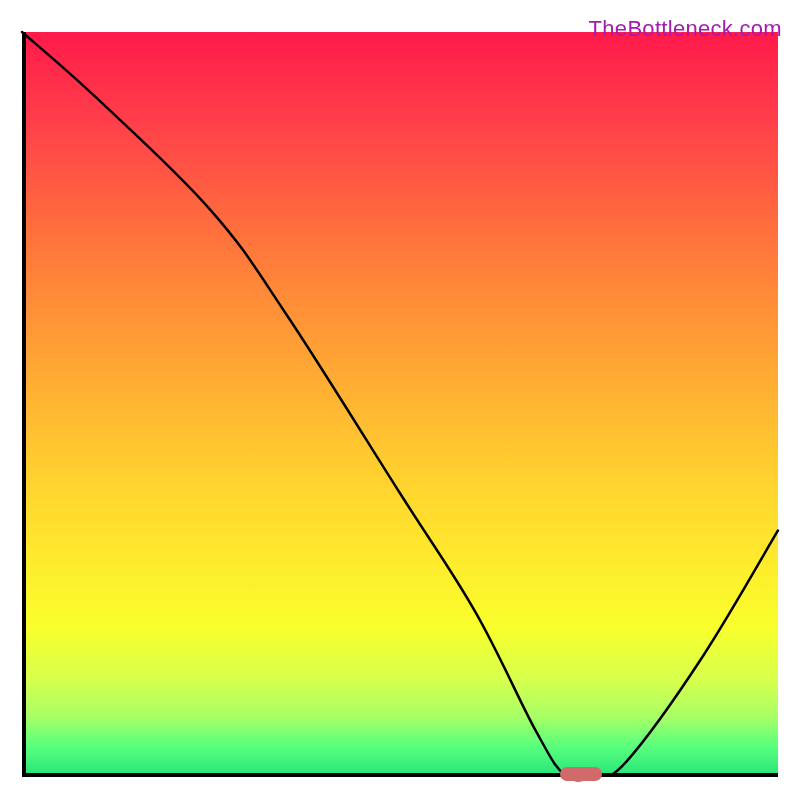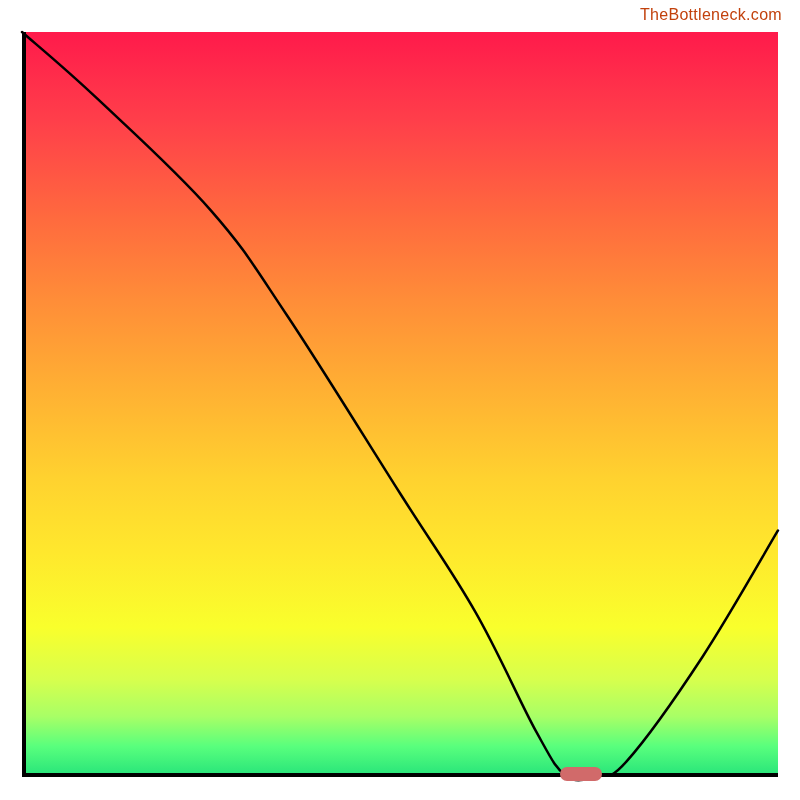--- a/index.html
+++ b/index.html
@@ -5,24 +5,24 @@
   * { margin: 0; padding: 0; box-sizing: border-box; }
   body {
     width: 800px;
     height: 800px;
     background: #ffffff;
     position: relative;
     font-family: Arial, sans-serif;
   }
   .watermark {
     position: absolute;
-    top: 6px;
+    top: 16px;
     right: 18px;
-    color: #c2410c;
-    font-size: 16px;
+    color: #a21caf;
+    font-size: 22px;
     font-weight: 500;
     letter-spacing: 0.3px;
   }
   .frame {
     position: absolute;
     width: 800px;
     height: 800px;
     top: 0;
     left: 0;
   }

